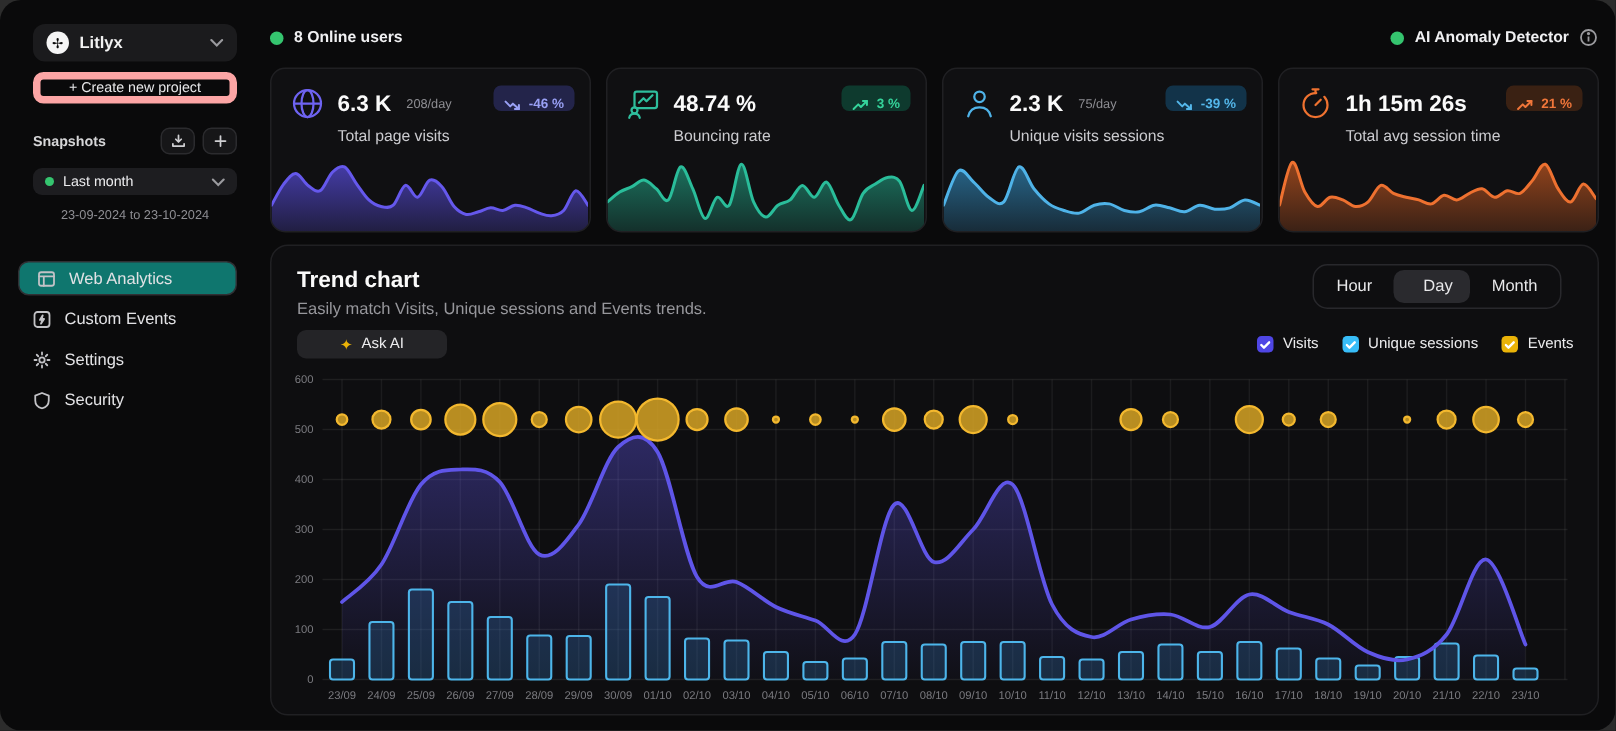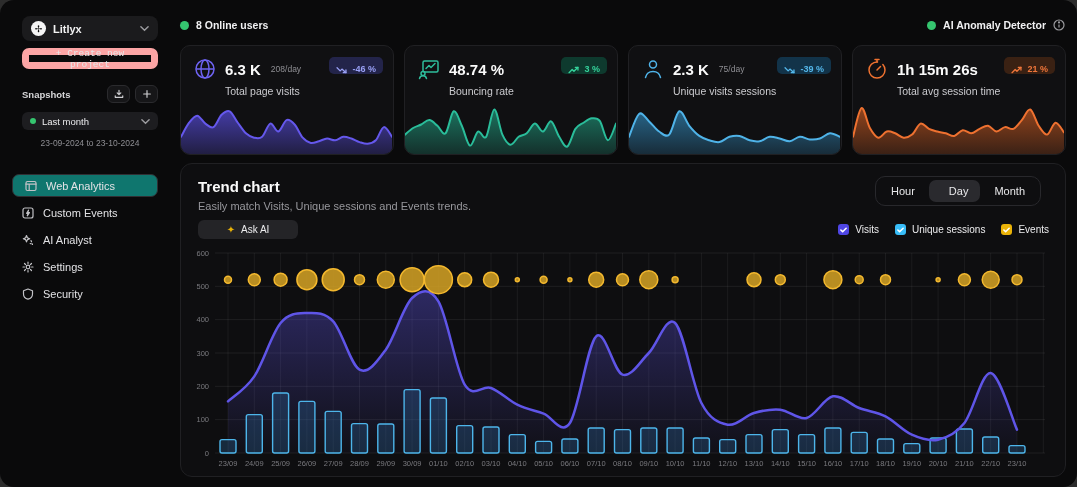--- a/index.html
+++ b/index.html
@@ -4,21 +4,21 @@
 <style>
   html,body{margin:0;padding:0;background:#2c2c2c;font-family:"Liberation Sans",sans-serif;}
   *{box-sizing:border-box;}
   .window{position:relative;width:1077px;height:487px;background:#0a0a0b;border-radius:14px;overflow:hidden;color:#e8e8ea;}
   
   .sidebar{position:absolute;left:0;top:0;width:170px;height:100%;padding:16px 12px 0 22px;}
   .proj-pill{display:flex;align-items:center;gap:7px;background:#1b1b1d;border-radius:8px;height:25px;padding:0 9px;cursor:pointer;}
   .proj-logo{width:15px;height:15px;border-radius:50%;background:#f5f5f5;color:#0a0a0a;font-size:9px;display:flex;align-items:center;justify-content:center;}
   .proj-name{font-size:11px;font-weight:bold;color:#f2f2f2;flex:1;}
   .chev{width:9px;height:9px;stroke:#9a9a9e;fill:none;stroke-width:1.6;stroke-linecap:round;}
-  .create-btn{margin-top:7px;height:21px;border:7px solid #fca5a5;border-radius:7px;background:transparent;color:#e6e6e8;font-size:9.5px;width:100%;display:flex;align-items:center;justify-content:center;cursor:pointer;font-family:Liberation Mono, monospace;}
+  .create-btn{margin-top:7px;height:21px;border:5px solid #fca5a5;border-radius:7px;background:transparent;color:#e6e6e8;font-size:9.5px;width:100%;display:flex;align-items:center;justify-content:center;cursor:pointer;font-family:Liberation Sans, sans-serif;}
   .snap-row{margin-top:16px;display:flex;align-items:center;}
   .snap-label{font-size:9.5px;color:#d6d6d8;font-weight:bold;flex:1;}
   .snap-btn{width:23px;height:18px;border:1px solid #2b2b2e;background:#161618;border-radius:6px;color:#cfcfd2;display:flex;align-items:center;justify-content:center;margin-left:5px;cursor:pointer;font-size:11px;}
   .snap-btn svg{width:10px;height:10px;stroke:#cfcfd2;fill:none;stroke-width:1.4;stroke-linecap:round;stroke-linejoin:round;}
   .period-pill{margin-top:9px;height:18px;background:#1d1d20;border-radius:6px;display:flex;align-items:center;gap:6px;padding:0 8px;cursor:pointer;}
   .dot{width:6px;height:6px;border-radius:50%;background:#35c56f;flex:none;}
   .period-label{font-size:9.5px;color:#ececee;flex:1;}
   .range-text{margin-top:8px;text-align:center;font-size:8.5px;color:#8e8e93;}
   .nav{margin-top:26px;margin-left:-10px;display:flex;flex-direction:column;gap:4px;}
   .nav-item{display:flex;align-items:center;gap:9px;height:23px;padding:0 9px;border-radius:7px;border:1px solid transparent;font-size:11px;color:#e2e2e5;cursor:pointer;}
@@ -103,27 +103,20 @@
             <path d="M1 4.2 H11 M4.2 4.2 V10.5"></path>
           </svg>
         <span>Web Analytics</span>
       </div>
       <div class="nav-item">
         <svg class="nav-ic" viewBox="0 0 12 12">
             <rect x="1" y="1" width="10" height="10" rx="2"></rect>
             <path d="M6.5 3.2 L4.6 6.3 H6.2 L5.3 8.8 L7.4 5.6 H5.8 Z"></path>
           </svg>
         <span>Custom Events</span>
-      </div>
-      <div class="nav-item">
-        <svg class="nav-ic" viewBox="0 0 12 12">
-            <path d="M4.5 1.5 L5.4 3.8 L7.7 4.7 L5.4 5.6 L4.5 7.9 L3.6 5.6 L1.3 4.7 L3.6 3.8 Z"></path>
-            <path d="M9 6.5 L9.5 7.8 M10.2 9.8 L10.5 10.5 M8.2 9.5 L9 9.8"></path>
-          </svg>
-        <span>AI Analyst</span>
       </div>
       <div class="nav-item">
         <svg class="nav-ic" viewBox="0 0 12 12">
             <circle cx="6" cy="6" r="1.8"></circle>
             <path d="M6 1 V2.4 M6 9.6 V11 M1 6 H2.4 M9.6 6 H11 M2.5 2.5 L3.5 3.5 M8.5 8.5 L9.5 9.5 M9.5 2.5 L8.5 3.5 M3.5 8.5 L2.5 9.5"></path>
           </svg>
         <span>Settings</span>
       </div>
       <div class="nav-item">
         <svg class="nav-ic" viewBox="0 0 12 12">

